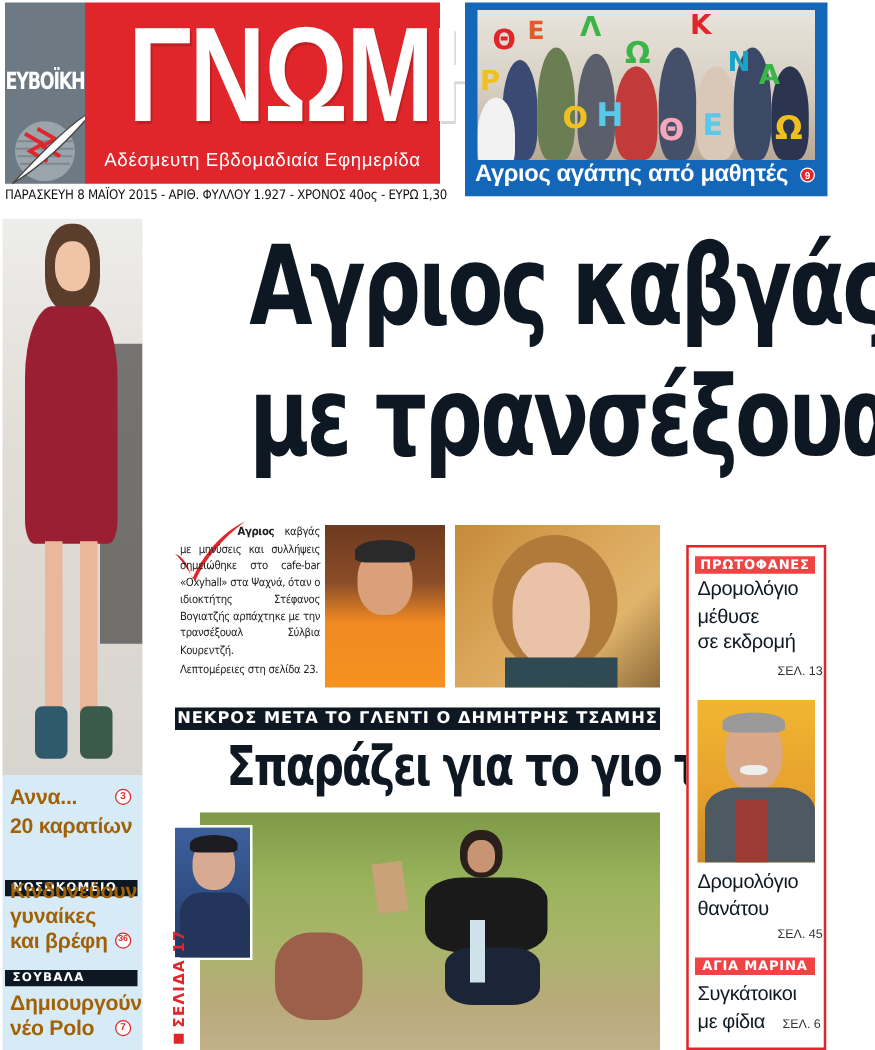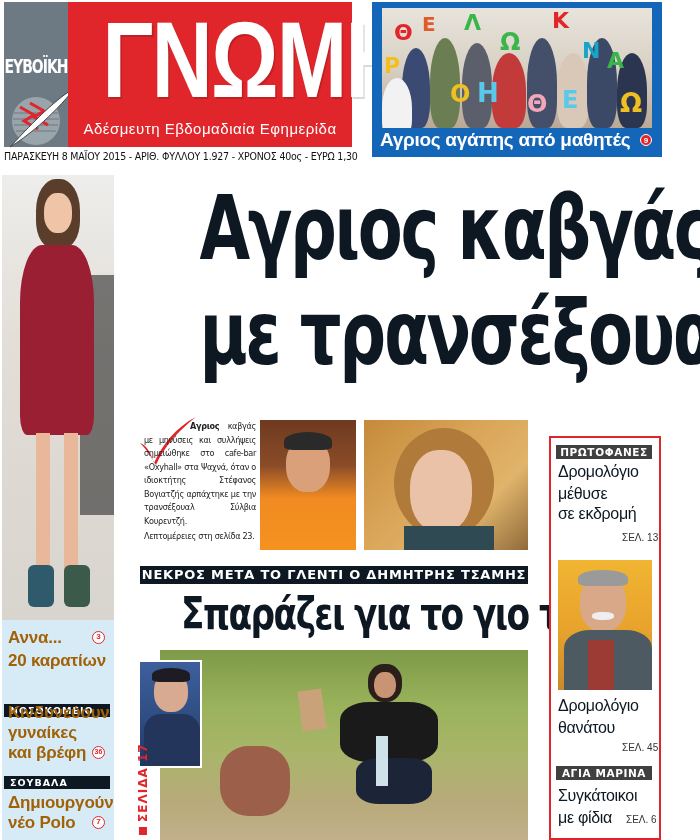--- a/index.html
+++ b/index.html
@@ -45,21 +45,21 @@
   
   .kicker { position: absolute; left: 140px; top: 566px; width: 388px; height: 18px; background: #0d1822; color: #fff; font-size: 13px; line-height: 18px; font-weight: bold; text-align: center; letter-spacing: 0.8px; font-family: "DejaVu Sans", sans-serif; }
   .headline2 { position: absolute; left: 138px; top: 586px; width: 392px; color: #0d1822; font-family: "DejaVu Sans", sans-serif; font-weight: bold; font-size: 44px; line-height: 56px; text-align: center; letter-spacing: -2px; transform: scaleX(0.78); transform-origin: center top; white-space: nowrap; }
   .grass-photo { left: 160px; top: 650px; width: 368px; height: 190px; background: linear-gradient(180deg,#7e9a48 0%,#9ab35c 30%,#a9b56a 55%,#b8aa7a 80%,#c2b08a 100%); }
   .son-photo { left: 138px; top: 660px; width: 64px; height: 108px; border: 2px solid #fff; background: linear-gradient(180deg,#3d5f9c 0%,#2f4d82 55%,#1f3563 100%); overflow: hidden; }
   .seli-vert { position: absolute; left: 136px; top: 835px; transform: rotate(-90deg); transform-origin: left top; color: #e0262b; font-size: 12px; font-weight: bold; letter-spacing: 1px; white-space: nowrap; font-family: "DejaVu Sans", sans-serif; }
   .seli-sq { display: inline-block; width: 8px; height: 8px; background: #e0262b; margin-right: 5px; }
 
   
   .right-box { position: absolute; left: 549px; top: 436px; width: 112px; height: 404px; border: 2px solid #e0262b; background: #fff; }
-  .tag-blue { position: absolute; height: 14px; background: #404040; color: #fff; font-size: 10.5px; line-height: 14px; font-weight: bold; text-align: center; letter-spacing: 0.6px; font-family: "DejaVu Sans", sans-serif; }
+  .tag-blue { position: absolute; height: 14px; background: #ef4444; color: #fff; font-size: 10.5px; line-height: 14px; font-weight: bold; text-align: center; letter-spacing: 0.6px; font-family: "DejaVu Sans", sans-serif; }
   .right-t { position: absolute; left: 558px; color: #0d1822; font-size: 16px; line-height: 20px; font-family: "Liberation Sans", sans-serif; letter-spacing: -0.3px; }
   .sel { position: absolute; font-size: 10px; color: #333; font-family: Liberation Sans, sans-serif; }
   .old-photo { left: 558px; top: 560px; width: 94px; height: 130px; background: linear-gradient(180deg,#f1b532 0%,#e7a22c 55%,#c98a2a 100%); }
 </style>
 </head>
 <body>
 
 <div class="mast-grey"></div>
 <div class="mast-ev">ΕΥΒΟΪΚΗ</div>
 <svg class="mast-logo" viewBox="0 0 72 66">

